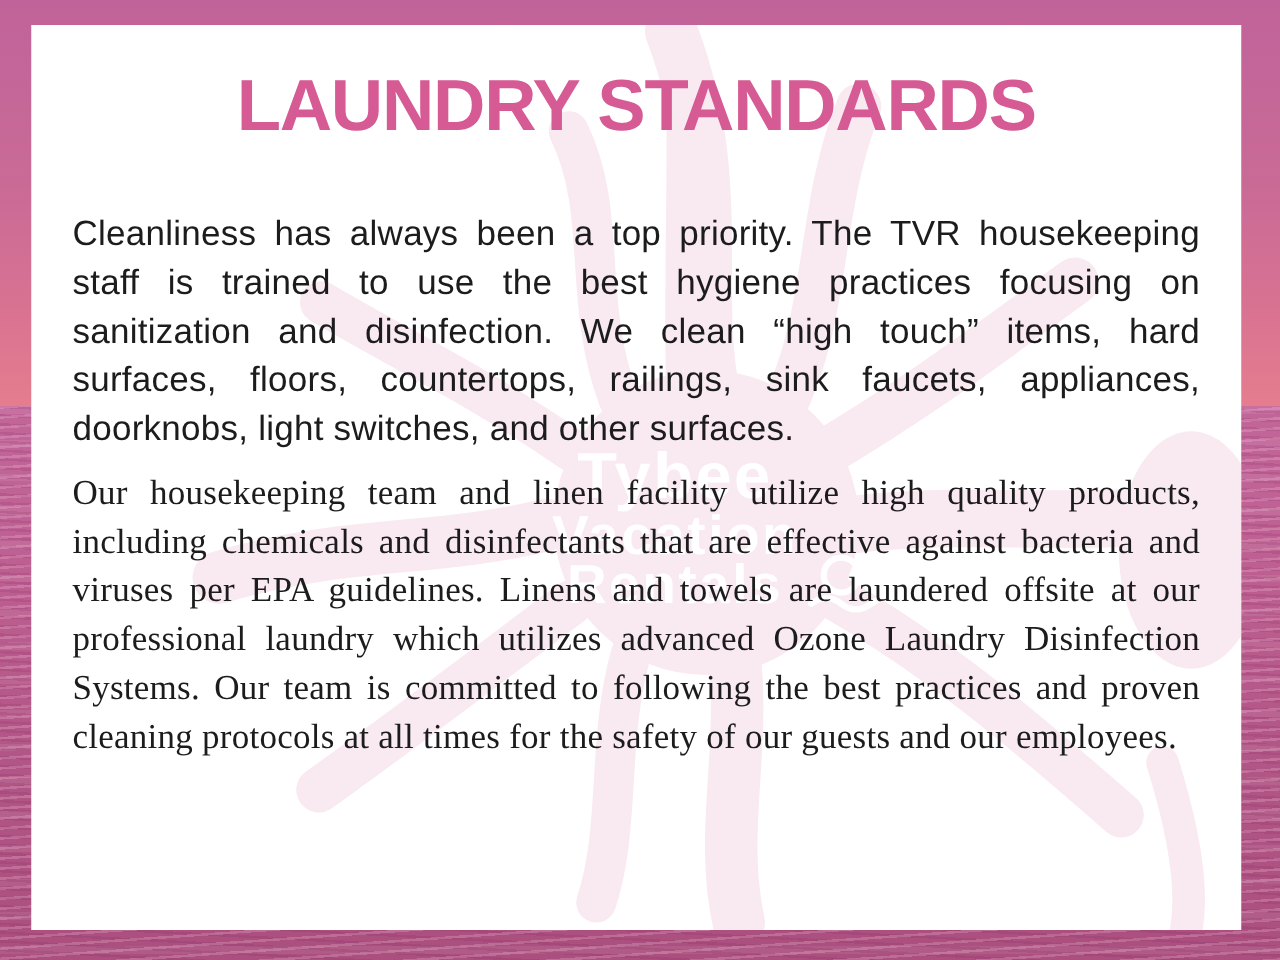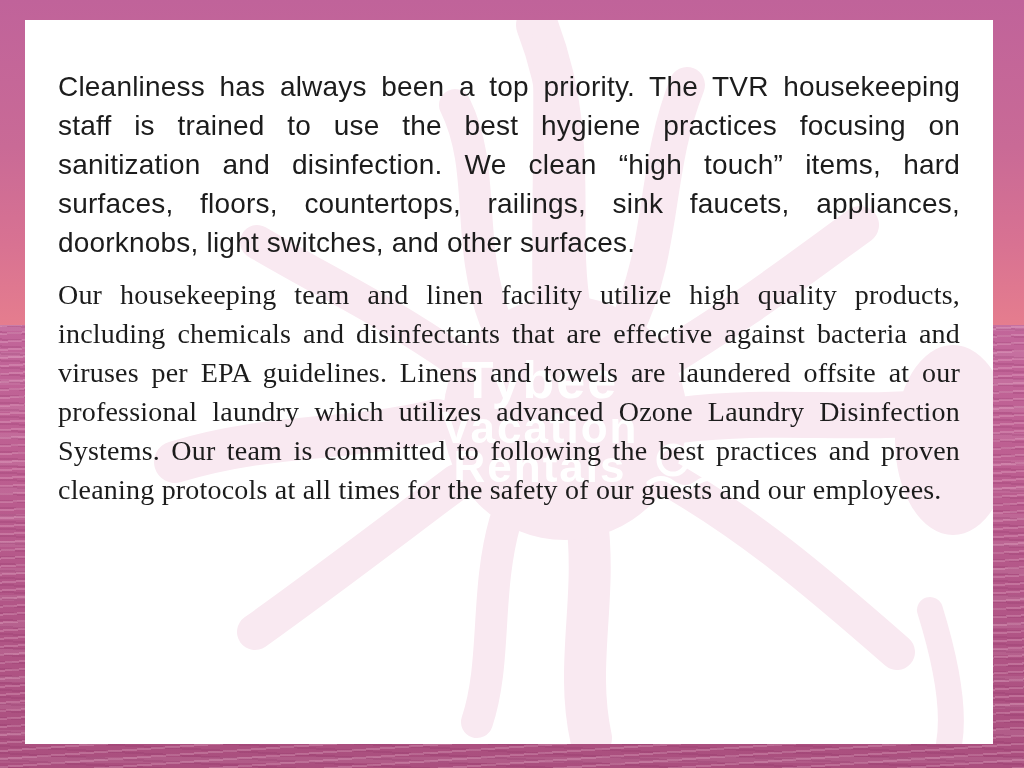--- a/index.html
+++ b/index.html
@@ -102,19 +102,20 @@
     <text class="wm-text" x="515" y="423" font-size="44" text-anchor="middle">Vacation</text>
     <text class="wm-text" x="515" y="462" font-size="44" text-anchor="middle">Rentals</text>
     <g stroke="#ffffff" fill="none" stroke-width="5" stroke-linecap="round">
       <circle cx="648" cy="440" r="14"></circle>
       <path d="M624 463 q12 -9 24 0 t24 0 t24 0"></path>
     </g>
   </svg>
 
   <div class="content">
     <h1 class="slide-title">
+      <span>LAUNDRY STANDARDS</span>
     </h1>
 
     <p class="body-paragraph first">Cleanliness has always been a top priority. The TVR housekeeping staff is trained to use the best hygiene practices focusing on sanitization and disinfection. We clean “high touch” items, hard surfaces, floors, countertops, railings, sink faucets, appliances, doorknobs, light switches, and other surfaces.</p>
 
     <p class="body-paragraph second">Our housekeeping team and linen facility utilize high quality products, including chemicals and disinfectants that are effective against bacteria and viruses per EPA guidelines. Linens and towels are laundered offsite at our professional laundry which utilizes advanced Ozone Laundry Disinfection Systems. Our team is committed to following the best practices and proven cleaning protocols at all times for the safety of our guests and our employees.</p>
   </div>
 </div>
 
 </body></html>

